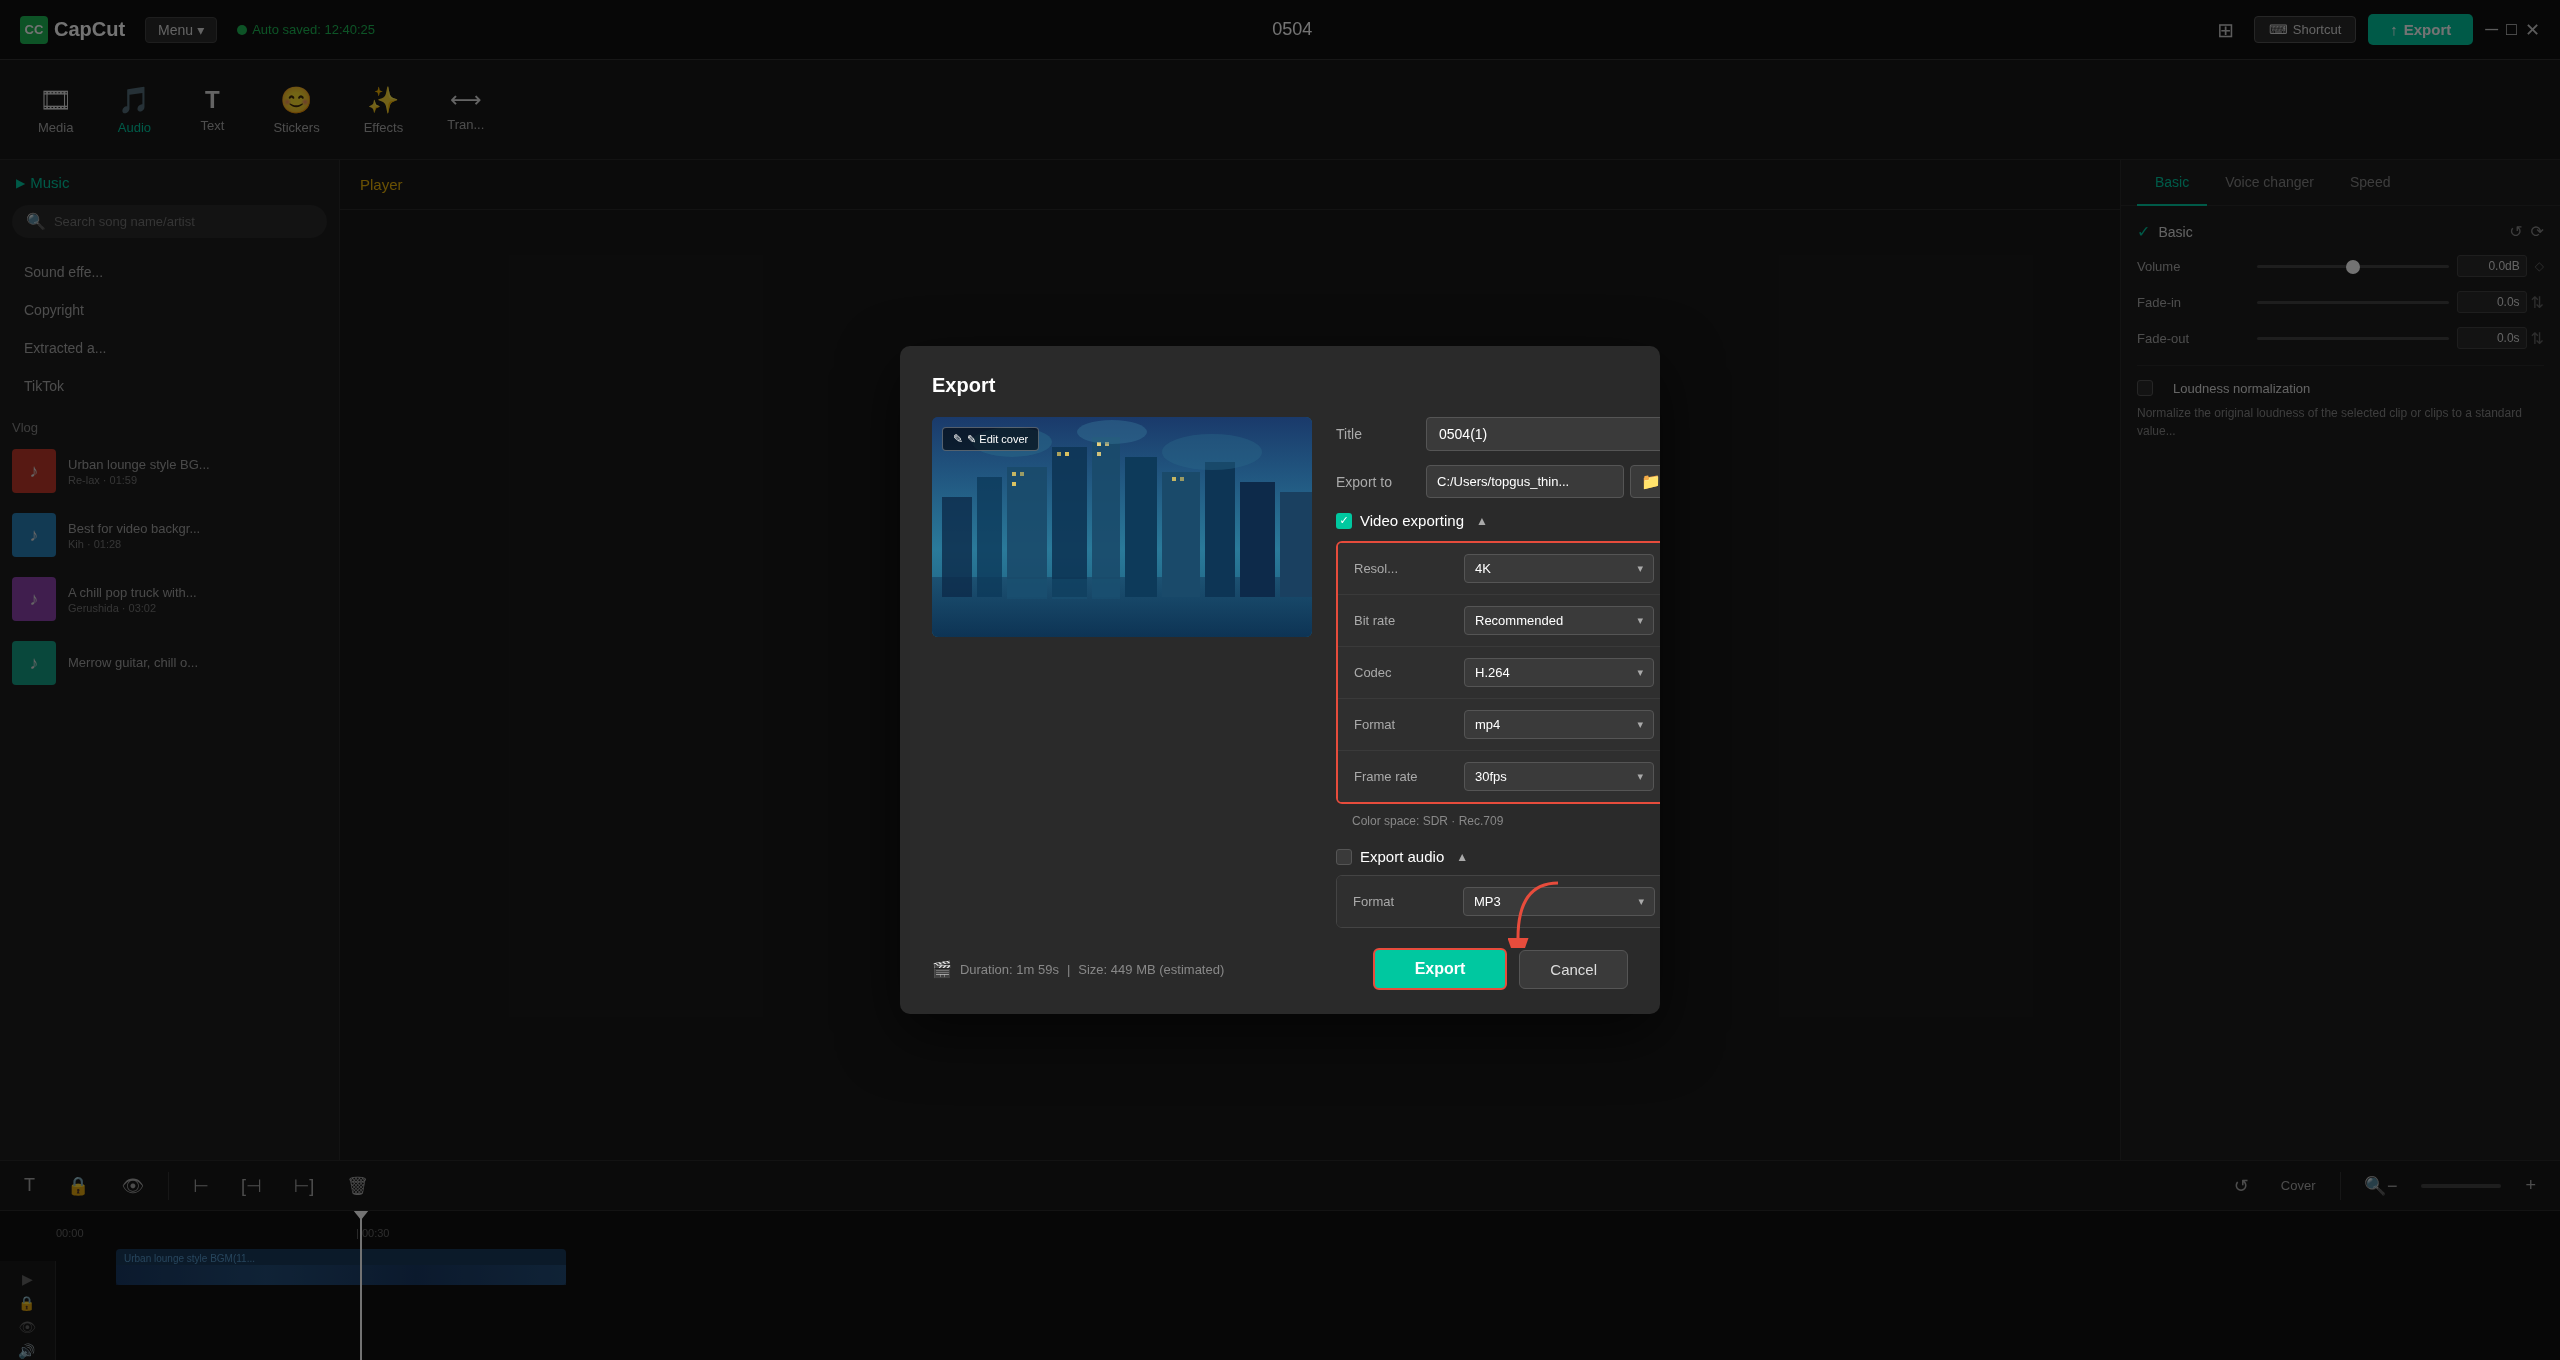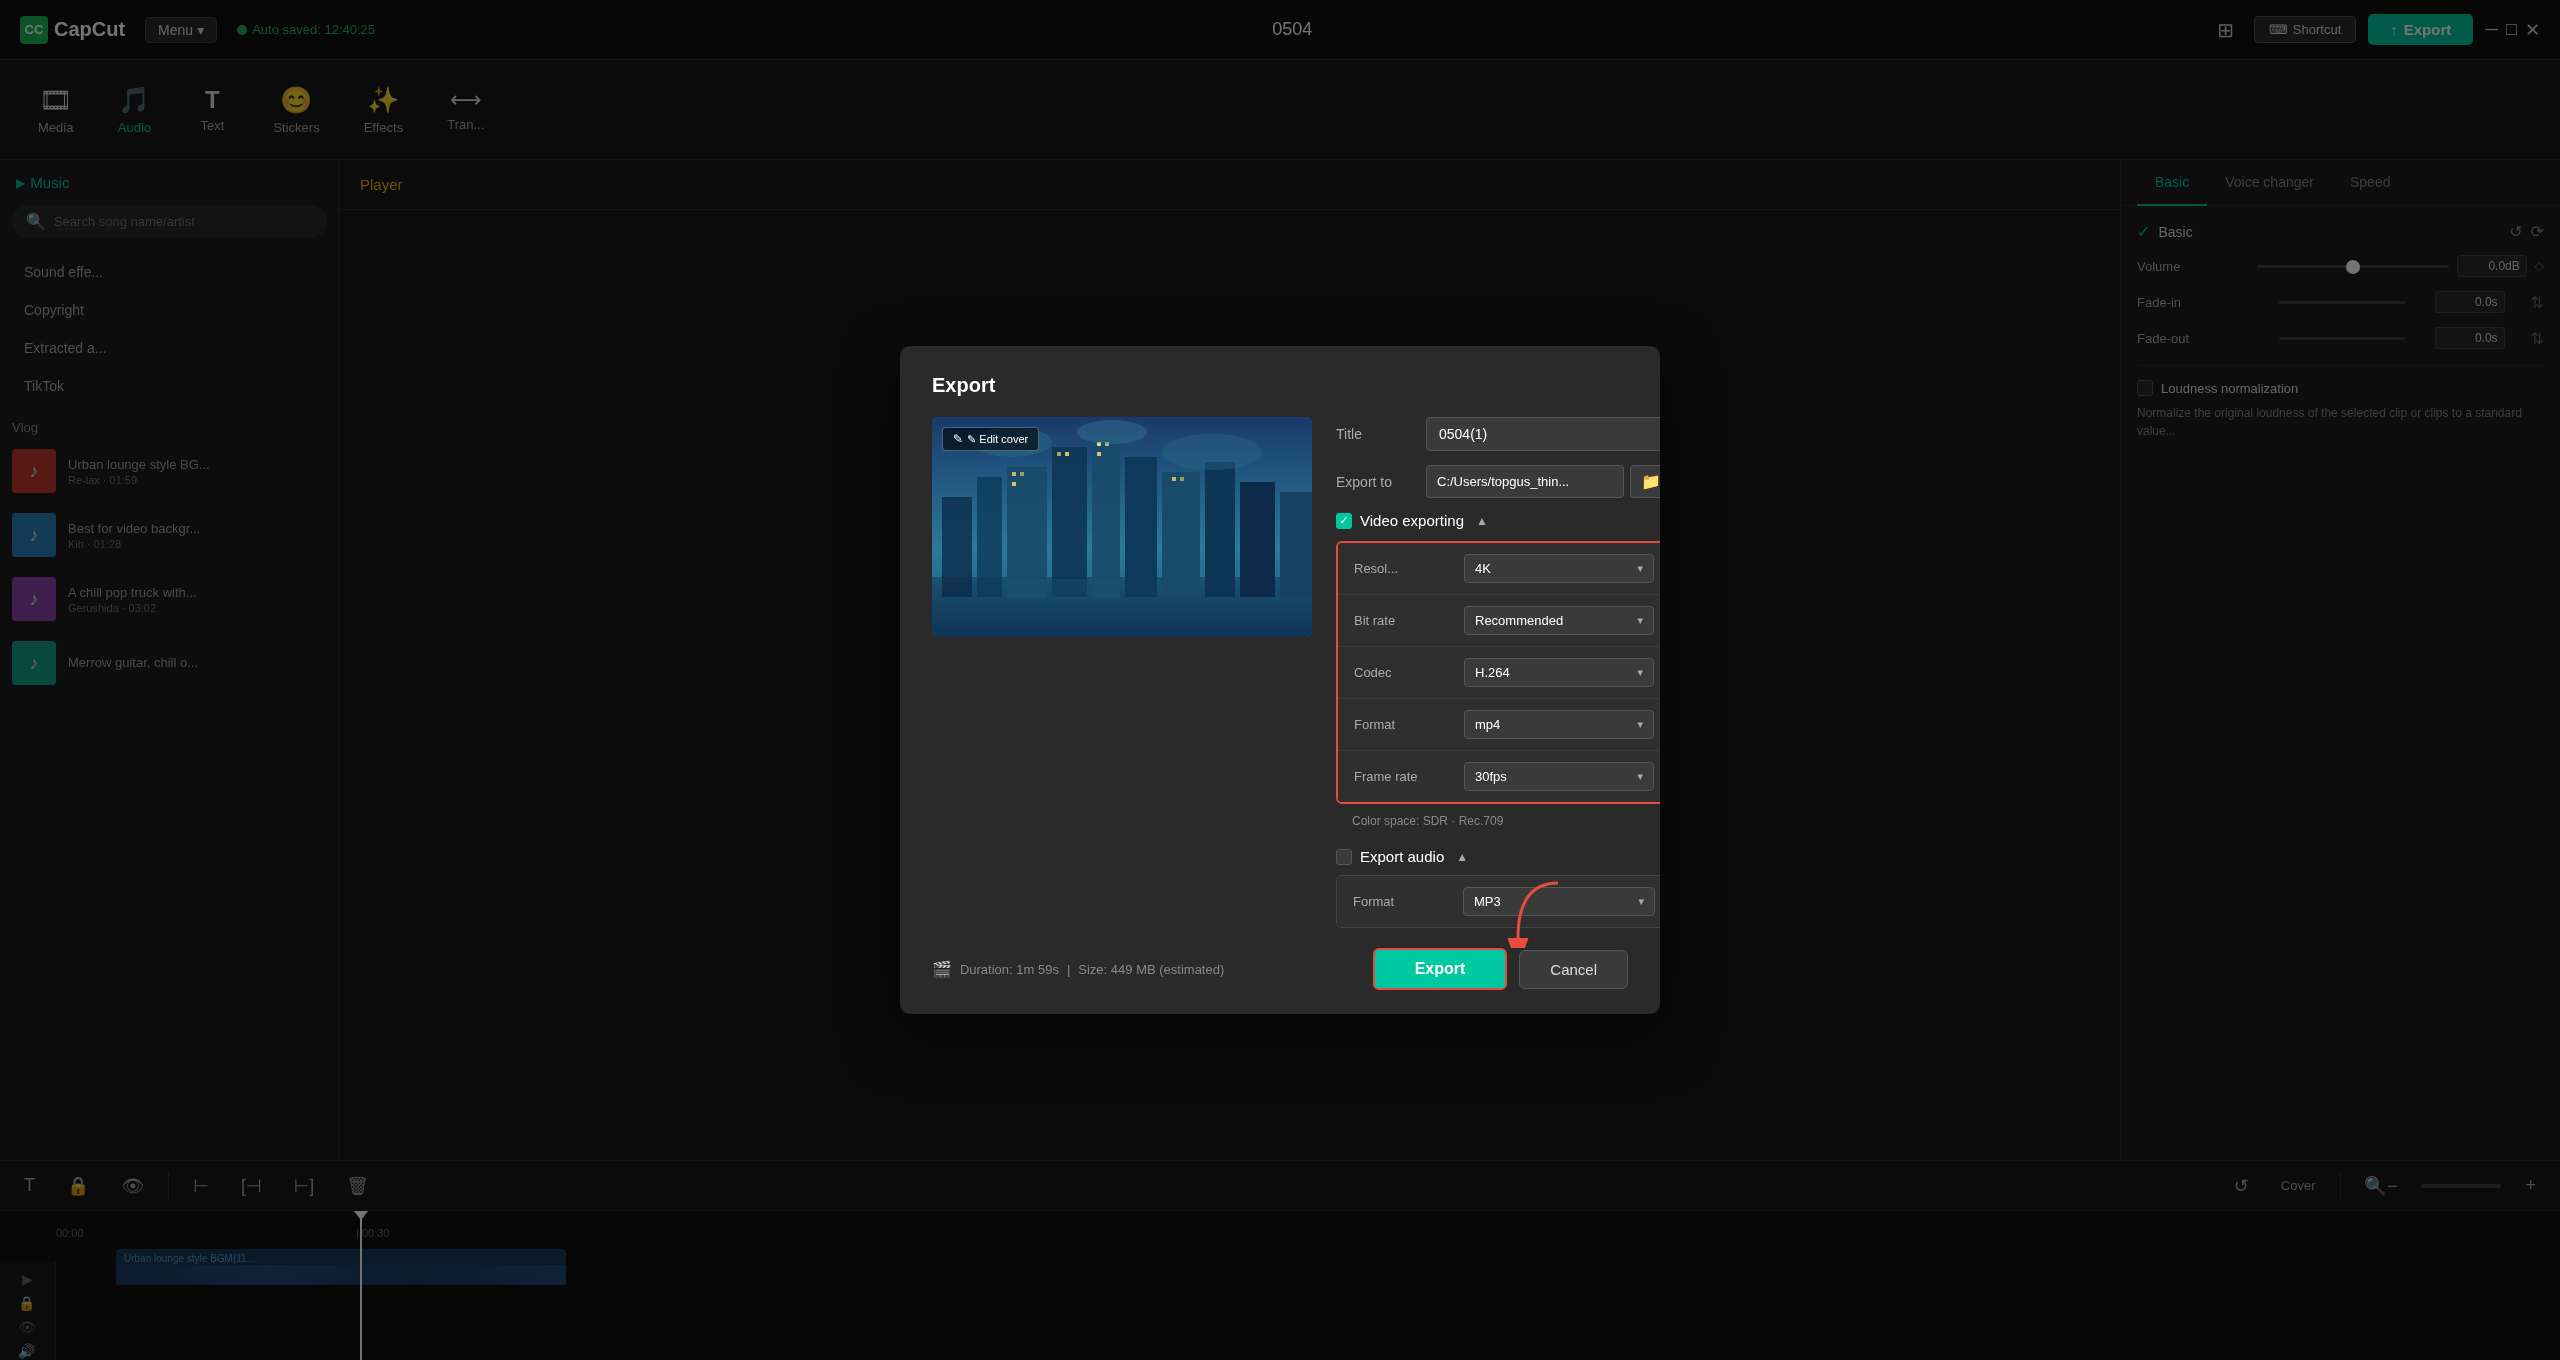--- a/index.html
+++ b/index.html
@@ -245,30 +245,30 @@
     }
     .slider-thumb {
       width: 14px; height: 14px; background: #fff; border-radius: 50%;
       position: absolute; top: -5px; left: 50%; transform: translateX(-50%);
     }
     .num-input {
       background: #2a2a2a; border: 1px solid #444; border-radius: 3px;
       color: #ddd; font-size: 12px; padding: 3px 6px; width: 70px; text-align: right;
     }
     .fade-row {
-      display: flex; align-items: center; margin-bottom: 14px; gap: 22px;
+      display: flex; align-items: center; margin-bottom: 14px;
     }
     .fade-label { width: 120px; font-size: 13px; color: #aaa; }
     .fade-slider { flex: 1; height: 3px; background: #444; border-radius: 2px; position: relative; }
     .loudness-section {
       margin-top: 16px;
       border-top: 1px solid #2a2a2a;
       padding-top: 14px;
     }
-    .loudness-row { display: flex; align-items: center; gap: 8px; margin-bottom: 8px; }
+    .loudness-row { display: flex; align-items: center; gap: 20px; margin-bottom: 8px; }
     .loudness-check {
       width: 16px; height: 16px; border: 1px solid #555; border-radius: 3px;
       background: #2a2a2a;
     }
     .loudness-title { font-size: 13px; color: #ddd; }
     .loudness-desc { font-size: 12px; color: #888; line-height: 1.5; }
 
     
     .timeline {
       width: 100%;

